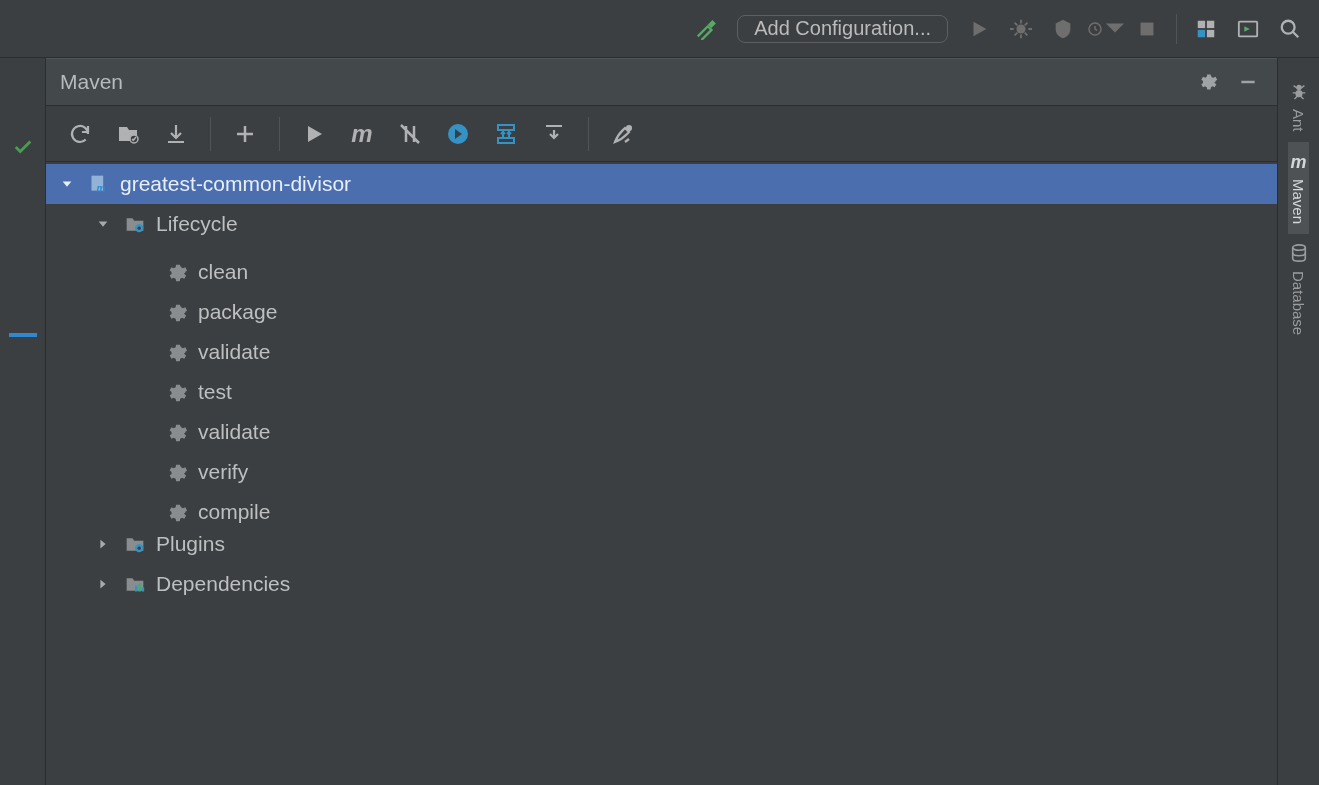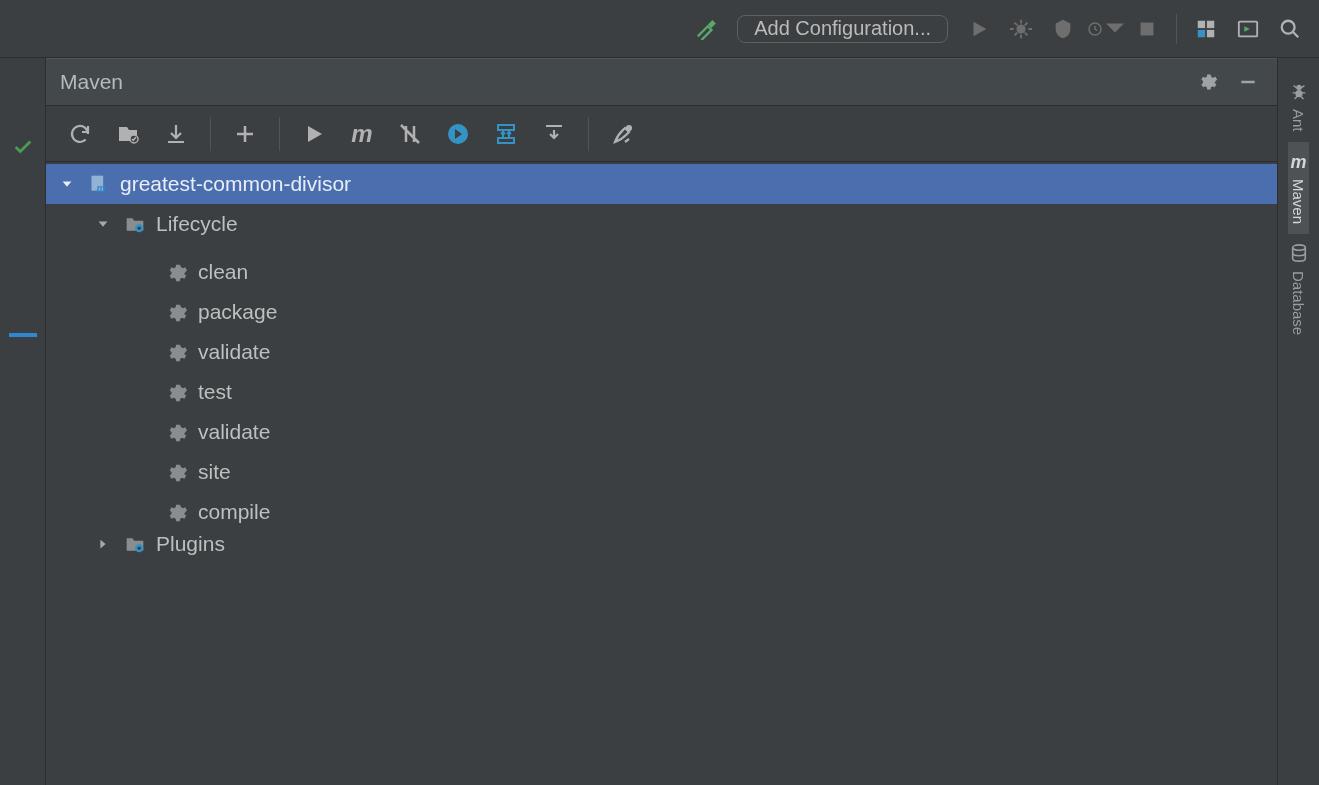--- a/index.html
+++ b/index.html
@@ -383,21 +383,21 @@
             </svg>
           </span>
         <span>validate</span>
       </div>
       <div class="tree-row indent2 goal-row">
         <span class="node-ico">
             <svg viewBox="0 0 24 24" fill="#8a8d8f">
               <path d="M12 8a4 4 0 100 8 4 4 0 000-8zm9 4c0-.4 0-.8-.1-1.2l2.1-1.6-2-3.4-2.5 1a7 7 0 00-2-1.1L15 3h-4l-.5 2.7c-.7.2-1.4.6-2 1.1l-2.5-1-2 3.4 2.1 1.6A7 7 0 006 12c0 .4 0 .8.1 1.2L4 14.8l2 3.4 2.5-1c.6.5 1.3.9 2 1.1L11 21h4l.5-2.7c.7-.2 1.4-.6 2-1.1l2.5 1 2-3.4-2.1-1.6c.1-.4.1-.8.1-1.2z"></path>
             </svg>
           </span>
-        <span>site</span>
+        <span>verify</span>
       </div>
       <div class="tree-row indent2 goal-row">
         <span class="node-ico">
             <svg viewBox="0 0 24 24" fill="#8a8d8f">
               <path d="M12 8a4 4 0 100 8 4 4 0 000-8zm9 4c0-.4 0-.8-.1-1.2l2.1-1.6-2-3.4-2.5 1a7 7 0 00-2-1.1L15 3h-4l-.5 2.7c-.7.2-1.4.6-2 1.1l-2.5-1-2 3.4 2.1 1.6A7 7 0 006 12c0 .4 0 .8.1 1.2L4 14.8l2 3.4 2.5-1c.6.5 1.3.9 2 1.1L11 21h4l.5-2.7c.7-.2 1.4-.6 2-1.1l2.5 1 2-3.4-2.1-1.6c.1-.4.1-.8.1-1.2z"></path>
             </svg>
           </span>
         <span>compile</span>
       </div>
 
@@ -410,20 +410,36 @@
         <span class="node-ico">
             <svg viewBox="0 0 24 24">
               <path d="M2 5h7l2 3h11v12H2z" fill="#8a8d8f"></path>
               <circle cx="17" cy="17" r="5" fill="#3592c4"></circle>
               <circle cx="17" cy="17" r="2" fill="#3c3f41"></circle>
             </svg>
           </span>
         <span>Plugins</span>
       </div>
 
+      <div class="tree-row indent1">
+        <span class="tw">
+            <svg viewBox="0 0 16 16" fill="#a7a9aa">
+              <path d="M5 3l6 5-6 5z"></path>
+            </svg>
+          </span>
+        <span class="node-ico">
+            <svg viewBox="0 0 24 24">
+              <path d="M2 5h7l2 3h11v12H2z" fill="#8a8d8f"></path>
+              <rect x="12" y="14" width="3" height="7" fill="#3592c4"></rect>
+              <rect x="16" y="11" width="3" height="10" fill="#46a973"></rect>
+              <rect x="20" y="16" width="3" height="5" fill="#3592c4"></rect>
+            </svg>
+          </span>
+        <span>Dependencies</span>
+      </div>
 
     </div>
   </div>
 
   <div class="right-strip">
     <div class="right-tab">
       <span class="ico"><svg viewBox="0 0 20 20" fill="currentColor">
             <circle cx="10" cy="6" r="3"></circle>
             <circle cx="10" cy="13" r="4"></circle>
             <path d="M4 4l4 3M16 4l-4 3M3 12h4M17 12h-4M5 19l4-4M15 19l-4-4" stroke="currentColor" stroke-width="1.5"></path>

